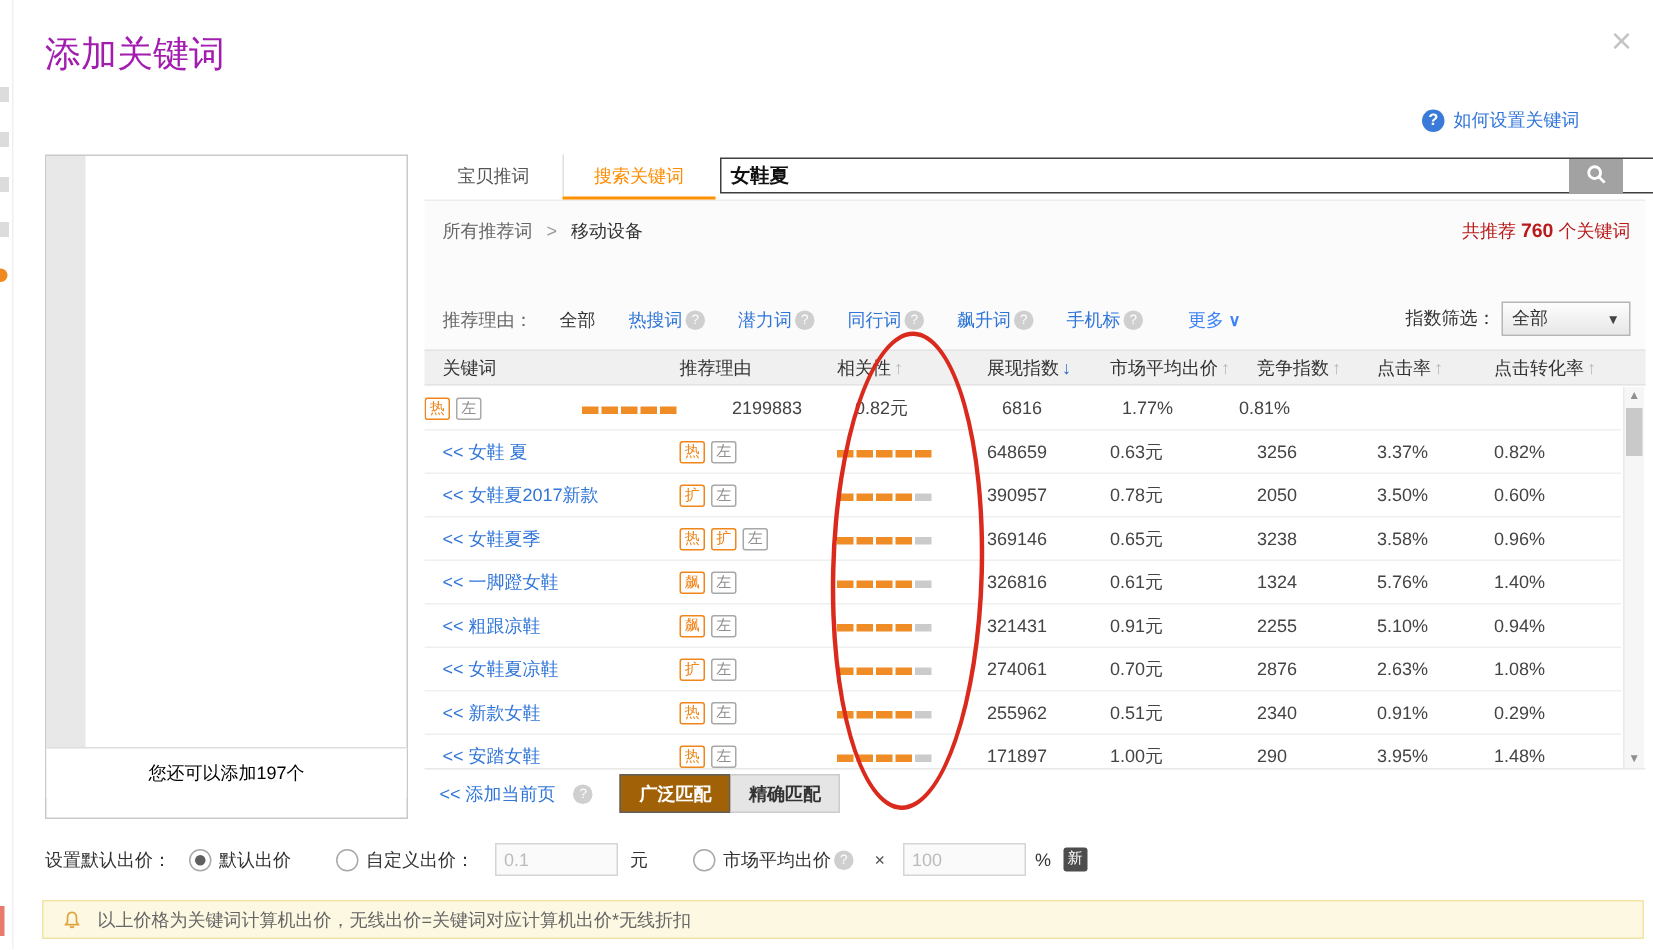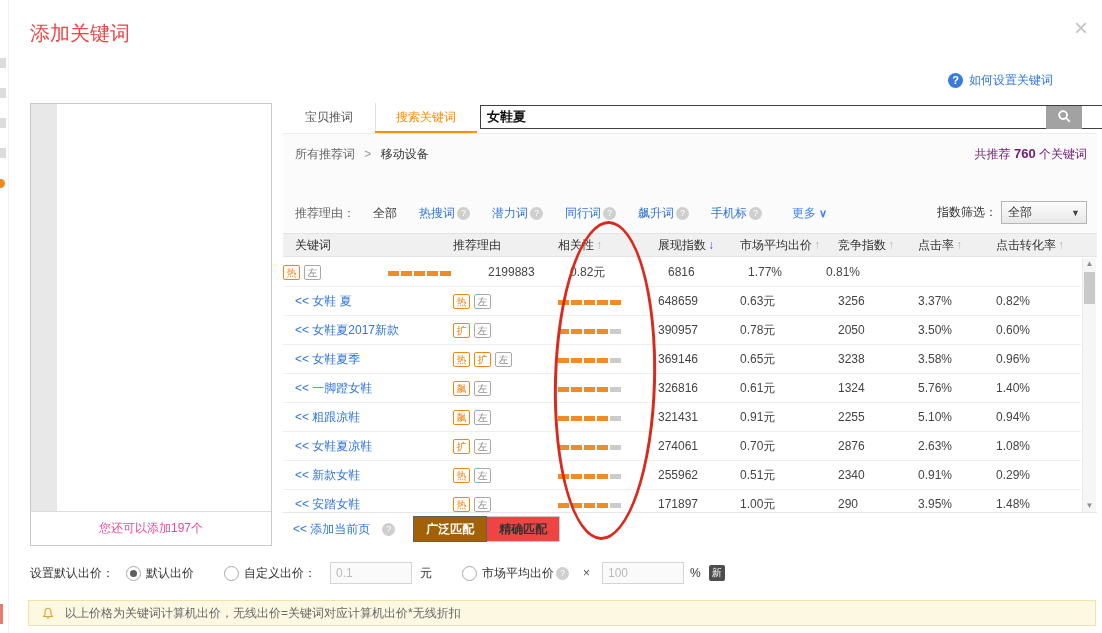--- a/index.html
+++ b/index.html
@@ -5,49 +5,49 @@
   html,body{margin:0;padding:0;background:#fff;}
   .stage{position:relative;width:1102px;height:633px;background:#fff;overflow:hidden;
          font-family:"Liberation Sans",sans-serif;font-size:12px;color:#333;}
   a{text-decoration:none;}
   
   .edge-line{position:absolute;left:8px;top:0;width:1px;height:633px;background:#f0f0f0;}
   .edge-mark{position:absolute;left:0;width:6px;height:10px;background:#dcdcdc;}
   .edge-dot{position:absolute;left:0;top:179px;width:5px;height:9px;background:#f08a1e;border-radius:0 5px 5px 0;}
   .edge-red{position:absolute;left:0;top:604px;width:3px;height:20px;background:#e87b6d;}
   
-  .title{position:absolute;left:30px;top:20px;font-size:20px;color:#ef4444;}
+  .title{position:absolute;left:30px;top:20px;font-size:24px;color:#a21caf;}
   .close{position:absolute;left:1074px;top:16px;font-size:24px;color:#c4c4c4;cursor:pointer;line-height:1;}
   .help{position:absolute;left:948px;top:72px;display:flex;align-items:center;gap:6px;}
   .help-q{width:15px;height:15px;border-radius:50%;background:#3a7ad9;color:#fff;font-size:11px;
           line-height:15px;text-align:center;font-weight:bold;}
   .help a{color:#3075d8;}
   
   .lpanel{position:absolute;left:30px;top:103px;width:240px;height:441px;border:1px solid #c9c9c9;background:#fff;}
   .lp-strip{position:absolute;left:0;top:0;width:26px;height:407px;background:#e8e8e8;}
-  .lp-foot{position:absolute;left:0;bottom:0;width:100%;height:33px;border-top:1px solid #ddd;
-           line-height:33px;text-align:center;color:#ec4899;background:#fff;}
+  .lp-foot{position:absolute;left:0;bottom:13px;width:100%;height:33px;border-top:1px solid #ddd;
+           line-height:33px;text-align:center;color:#000000;background:#fff;}
   
   .rpanel{position:absolute;left:283px;top:103px;width:814px;height:441px;}
   .tabbar{position:absolute;left:0;top:0;width:100%;height:30px;border-bottom:1px solid #ececec;}
   .tab{position:absolute;top:0;height:28px;line-height:28px;text-align:center;cursor:pointer;}
   .tab-item{left:0;width:92px;color:#555;border-right:1px solid #e0e0e0;}
   .tab-search{left:92px;width:102px;color:#ff8c00;border-bottom:2px solid #ff9000;height:28px;}
   .search-input{position:absolute;left:197px;top:2px;width:594px;height:22px;border:1px solid #3f3f3f;
                 padding:0 40px 0 6px;font-size:13px;font-weight:bold;color:#111;
                 font-family:"Liberation Sans",sans-serif;box-sizing:content-box;}
   .search-btn{position:absolute;left:763px;top:3px;width:36px;height:23px;background:#a2a2a2;border:0;
               display:flex;align-items:center;justify-content:center;cursor:pointer;}
   
   .fblock{position:absolute;left:0;top:31px;width:100%;height:99px;background:#fbfbfb;}
   .frow{position:absolute;left:12px;white-space:nowrap;color:#666;}
   .frow1{top:12px;}
   .crumb-cur{color:#333;margin-left:6px;}
   .crumb-sep{margin-left:6px;color:#999;}
-  .total{position:absolute;right:10px;top:12px;color:#701a75;}
+  .total{position:absolute;right:10px;top:12px;color:#b91c1c;}
   .total b{font-size:13px;}
   .frow2{top:45px;}
   .frow3{top:71px;}
   .flabel{display:inline-block;width:78px;color:#666;}
   .fopt{margin-right:22px;cursor:pointer;}
   .fopt.link{color:#3075d8;}
   .fopt.active{color:#333;}
   .qmark{display:inline-block;width:13px;height:13px;border-radius:50%;background:#cfcfcf;color:#fff;
          font-size:9px;line-height:13px;text-align:center;vertical-align:1px;margin-left:2px;}
   .more{color:#3b82f6;cursor:pointer;margin-left:8px;}
@@ -88,21 +88,21 @@
   .vs-up{top:0;}
   .vs-down{bottom:0;}
   .vs-thumb{position:absolute;left:1px;top:14px;width:11px;height:32px;background:#c9c9c9;cursor:pointer;}
   
   .tfoot{position:absolute;left:0;top:409px;width:100%;height:32px;border-top:1px solid #e8e8e8;
          display:flex;align-items:center;}
   .addlink{color:#3075d8;margin-left:10px;cursor:pointer;}
   .tfoot .qmark{margin-left:12px;}
   .match-btn{height:24px;line-height:24px;padding:0 12px;font-weight:bold;cursor:pointer;}
   .broad{margin-left:18px;background:#a16207;color:#fff;border:1px solid #5f5f5f;}
-  .exact{background:#ef4444;color:#333;border:1px solid #ccc;border-left:0;}
+  .exact{background:#e5e5e5;color:#333;border:1px solid #ccc;border-left:0;}
   
   .bidrow{position:absolute;left:30px;top:560px;height:26px;display:flex;align-items:center;white-space:nowrap;}
   .radio{width:13px;height:13px;border:1px solid #a9a9a9;border-radius:50%;background:#fff;display:inline-block;
          position:relative;cursor:pointer;}
   .radio.sel::after{content:"";position:absolute;left:3px;top:3px;width:7px;height:7px;border-radius:50%;background:#5f5f5f;}
   .bid-opt{margin-left:5px;cursor:pointer;}
   .r2{margin-left:30px;}
   .bid-input{width:70px;height:20px;border:1px solid #d5d5d5;background:#fafafa;margin-left:14px;padding:0 5px;
              font-family:"Liberation Sans",sans-serif;font-size:12px;color:#555;}
   .bid-input::placeholder{color:#bbb;}

